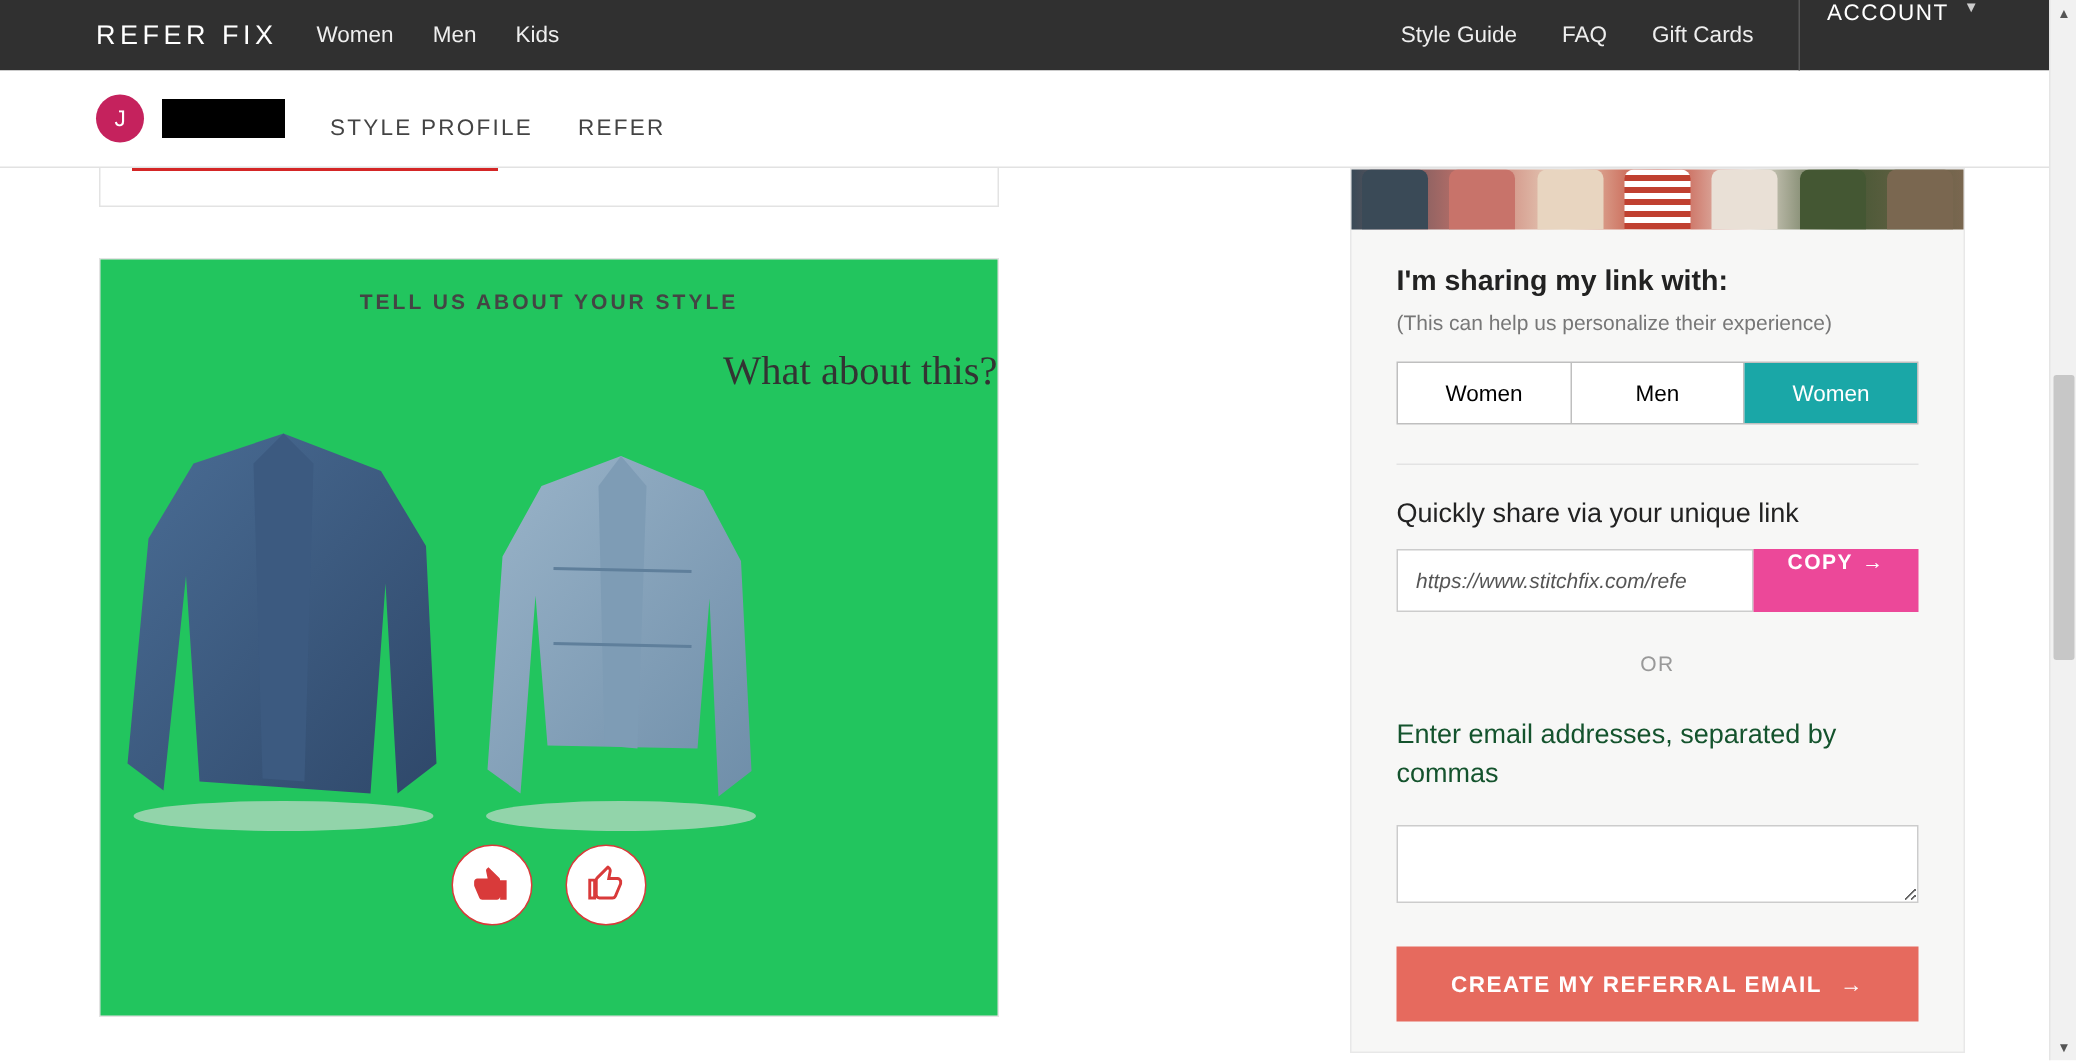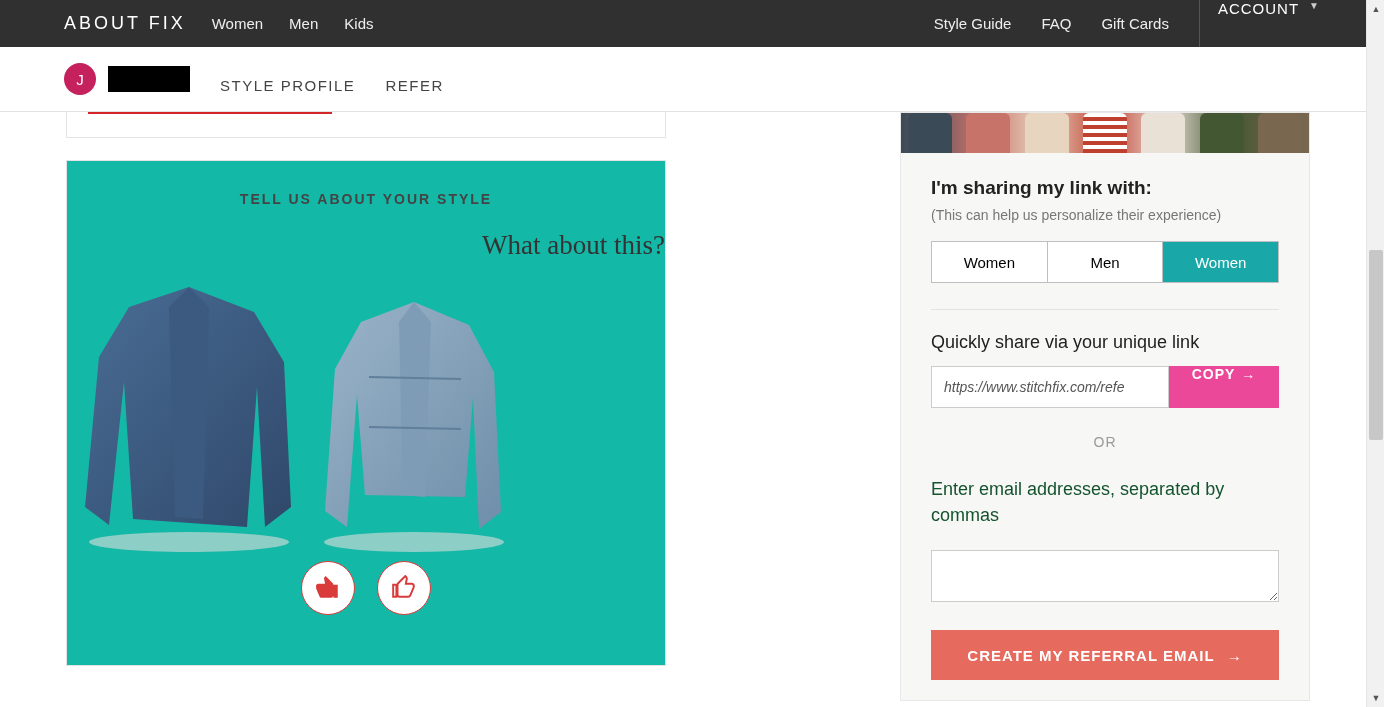--- a/index.html
+++ b/index.html
@@ -110,27 +110,27 @@
       left: 88px;
       top: 0;
       width: 244px;
       height: 2px;
       background: #d42626;
     }
 
     .style-card {
       position: absolute;
       left: 66px;
-      top: 48px;
+      top: 60px;
       width: 600px;
       height: 506px;
       border: 1px solid #e3e3e3;
-      background: #14b8a6;
+      background: #22c55e;
       text-align: center;
-      padding-top: 30px;
+      padding-top: 20px;
     }
     .style-eyebrow {
       font-size: 14px;
       letter-spacing: 2px;
       color: #444;
       font-weight: 600;
     }
     .style-question {
       font-family: Georgia, 'Times New Roman', serif;
       font-size: 27px;
@@ -324,21 +324,21 @@
       border-radius: 2px;
       cursor: pointer;
     }
     .vscroll .bottom { position: absolute; bottom: 0; }
   </style>
 </head>
 <body>
 
 <div class="topnav">
   <div class="topnav-left">
-    <div class="logo">ABOUT FIX</div>
+    <div class="logo">REFER FIX</div>
     <div class="topnav-link">Women</div>
     <div class="topnav-link">Men</div>
     <div class="topnav-link">Kids</div>
   </div>
   <div class="topnav-right">
     <div class="topnav-link">Style Guide</div>
     <div class="topnav-link">FAQ</div>
     <div class="topnav-link">Gift Cards</div>
     <div class="account-link">
       <span>ACCOUNT</span>

